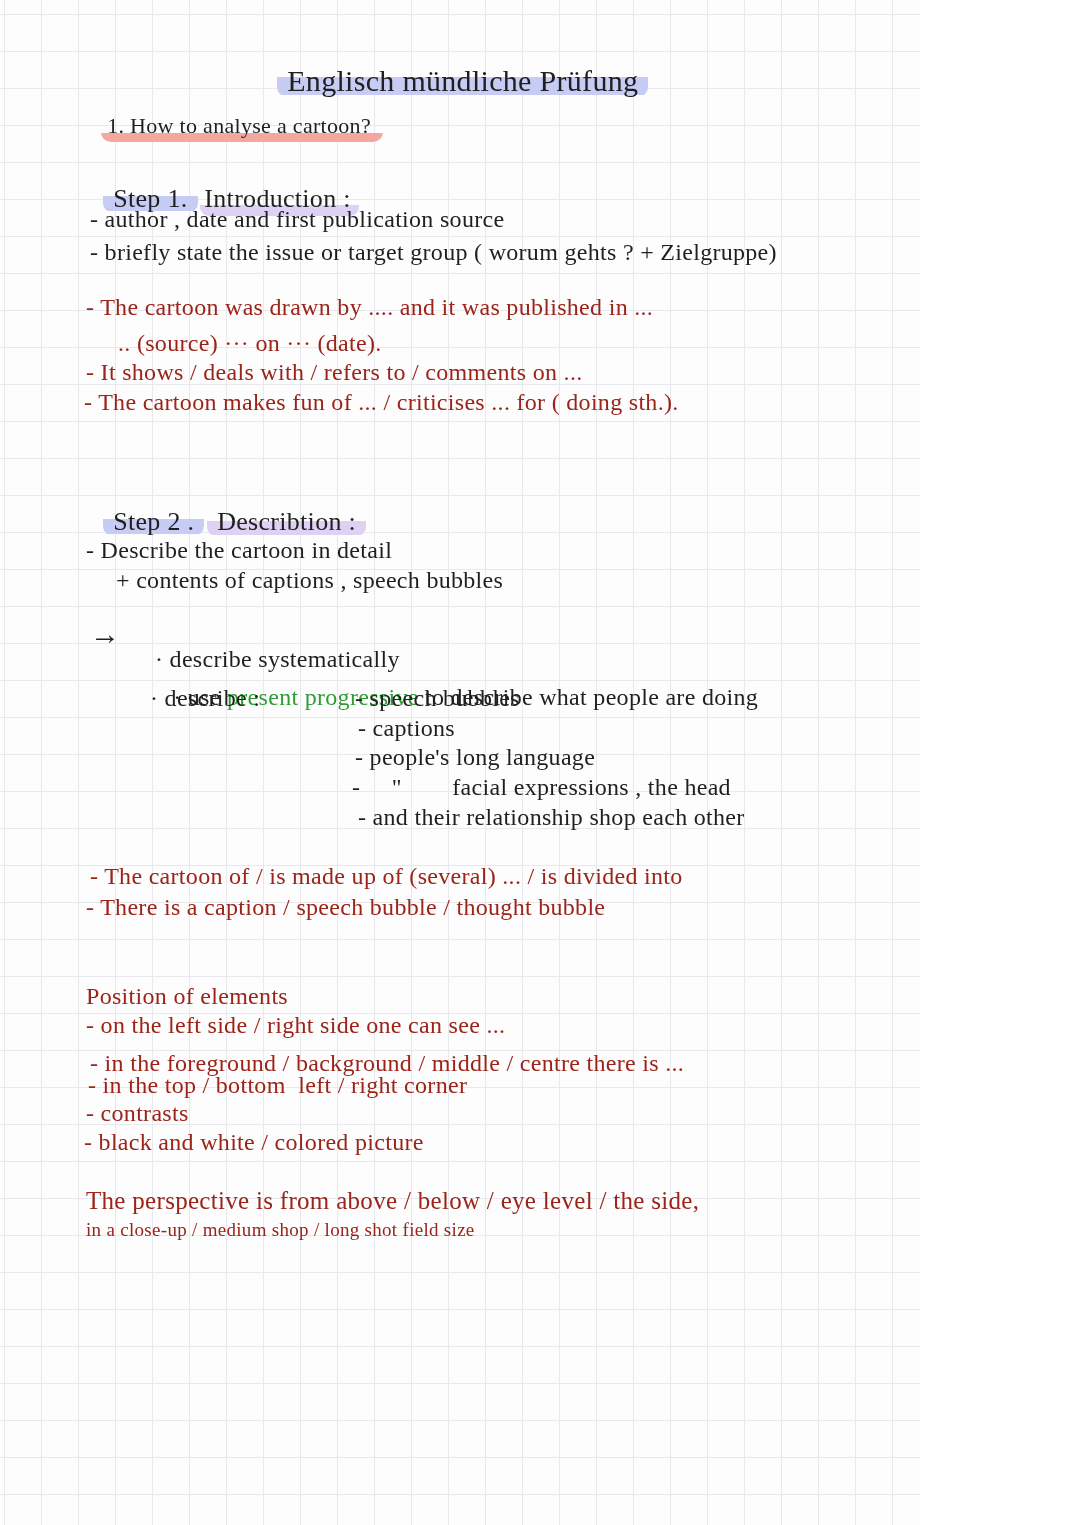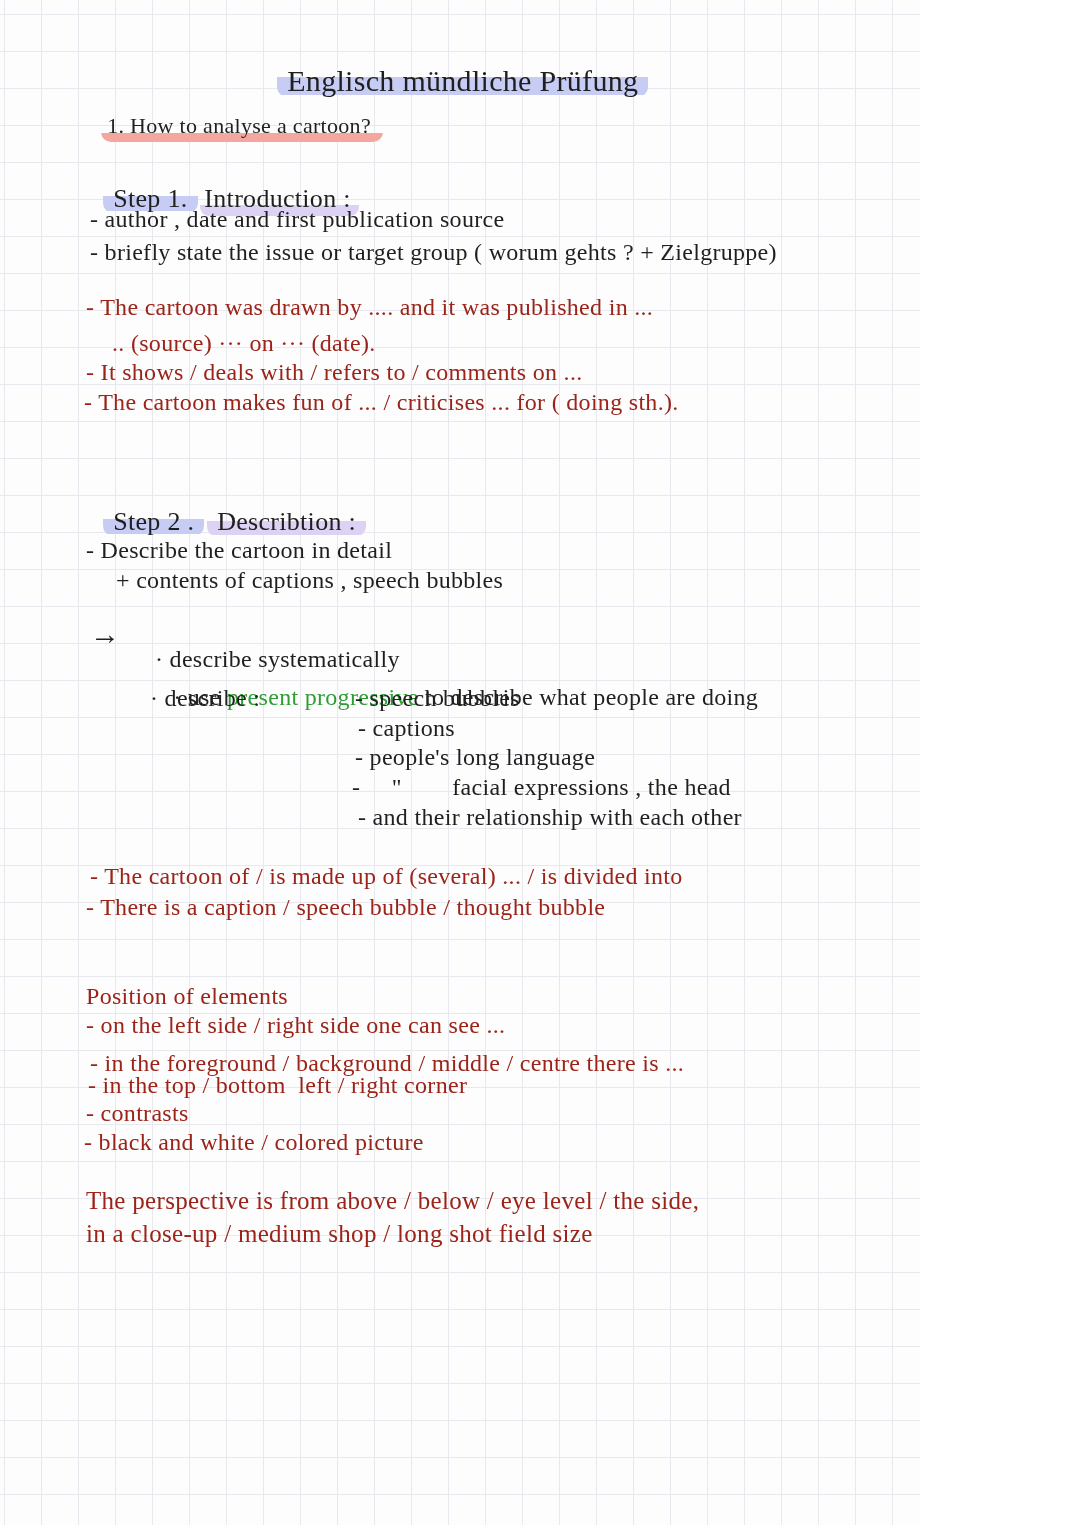--- a/index.html
+++ b/index.html
@@ -65,49 +65,49 @@
   </div>
 
   <div class="line steph" style="top:150px;left:80px;">
     <span class="hl-blue">Step 1.</span><span> </span><span class="hl-lav-under">Introduction :</span>
   </div>
 
   <div class="line" style="top:204px;left:90px;">- author , date and first publication source</div>
   <div class="line" style="top:237px;left:90px;">- briefly state the issue or target group ( worum gehts ? + Zielgruppe)</div>
 
   <div class="line ink-red" style="top:292px;left:86px;">- The cartoon was drawn by .... and it was published in ...</div>
-  <div class="line ink-red" style="top:328px;left:112px;">.. (source) ··· on ··· (date).</div>
+  <div class="line ink-red" style="top:328px;left:118px;">.. (source) ··· on ··· (date).</div>
   <div class="line ink-red" style="top:357px;left:86px;">- It shows / deals with / refers to / comments on ...</div>
   <div class="line ink-red" style="top:387px;left:84px;">- The cartoon makes fun of ... / criticises ... for ( doing sth.).</div>
 
   <div class="line steph" style="top:473px;left:80px;">
     <span class="hl-blue">Step 2 .</span><span> </span><span class="hl-lav">Describtion :</span>
   </div>
 
   <div class="line" style="top:535px;left:86px;">- Describe the cartoon in detail</div>
   <div class="line" style="top:565px;left:116px;">+ contents of captions , speech bubbles</div>
 
   <div class="line arrow" style="top:615px;left:90px;">→</div>
   <div class="line" style="top:644px;left:155px;">· describe systematically</div>
   <div class="line" style="top:652px;left:148px;">
     <span>· use </span><span class="ink-green">present progressive</span><span> to describe what people are doing</span>
   </div>
   <div class="line" style="top:683px;left:150px;">· describe :</div>
   <div class="line" style="top:683px;left:355px;">- speech bubbles</div>
   <div class="line" style="top:713px;left:358px;">- captions</div>
   <div class="line" style="top:742px;left:355px;">- people's long language</div>
   <div class="line" style="top:772px;left:352px;">-     "        facial expressions , the head</div>
-  <div class="line" style="top:802px;left:358px;">- and their relationship with each other</div>
+  <div class="line" style="top:802px;left:358px;">- and their relationship shop each other</div>
 
   <div class="line ink-red" style="top:861px;left:90px;text-align:center;">- The cartoon of / is made up of (several) ... / is divided into</div>
   <div class="line ink-red" style="top:892px;left:86px;">- There is a caption / speech bubble / thought bubble</div>
 
   <div class="line ink-red" style="top:981px;left:86px;">Position of elements</div>
   <div class="line ink-red" style="top:1010px;left:86px;">- on the left side / right side one can see ...</div>
   <div class="line ink-red" style="top:1048px;left:90px;">- in the foreground / background / middle / centre there is ...</div>
   <div class="line ink-red" style="top:1070px;left:88px;">- in the top / bottom  left / right corner</div>
   <div class="line ink-red" style="top:1098px;left:86px;">- contrasts</div>
   <div class="line ink-red" style="top:1127px;left:84px;">- black and white / colored picture</div>
 
   <div class="line ink-red" style="top:1185px;left:86px;font-size:25px;">The perspective is from above / below / eye level / the side,</div>
-  <div class="line ink-red" style="top:1218px;left:86px;font-size:25px;">in a close-up / medium shop / long shot field size</div>
+  <div class="line ink-red" style="top:1218px;left:86px;font-size:19px;">in a close-up / medium shop / long shot field size</div>
 
 </div>
 
 </body></html>

